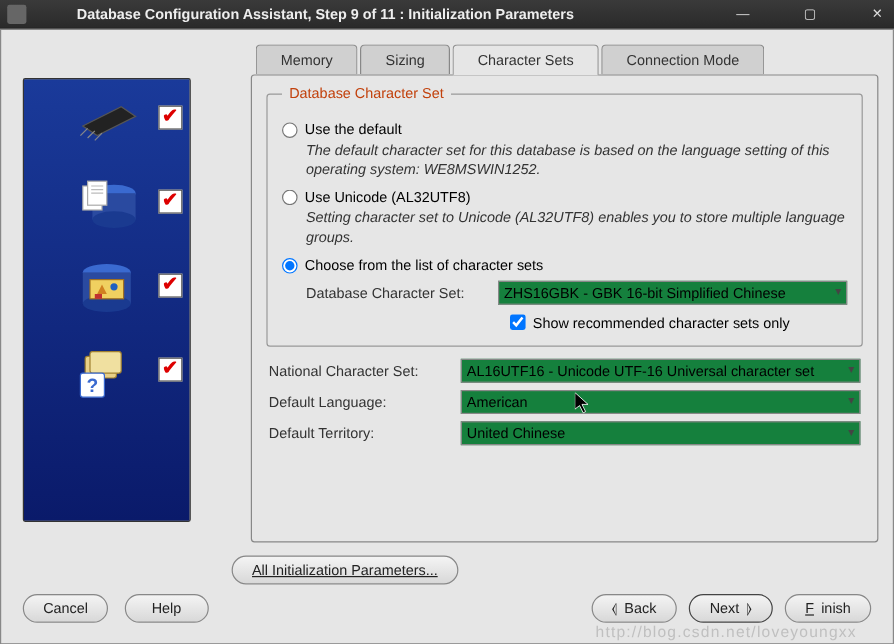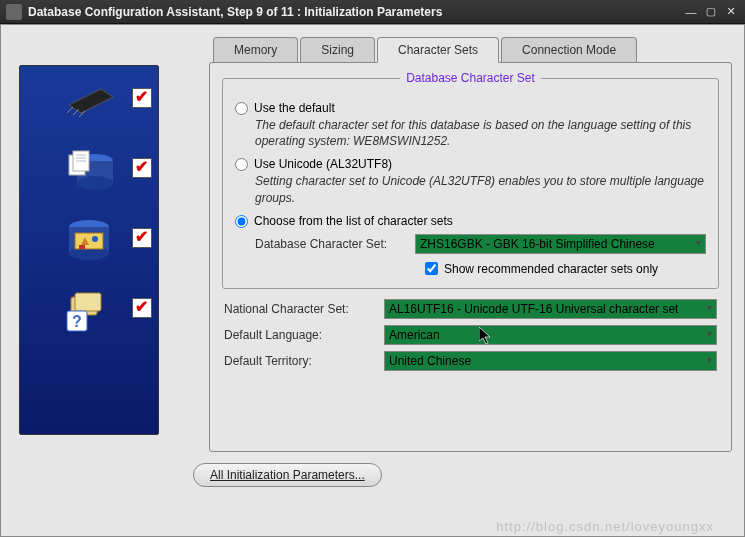--- a/index.html
+++ b/index.html
@@ -1,18 +1,18 @@
 <!DOCTYPE html>
 <html><head>
 <meta charset="utf-8">
 <style>
   * { box-sizing: border-box; margin: 0; padding: 0; }
   body { font-family: "Segoe UI", Tahoma, Arial, sans-serif; font-size: 12px; background: #4a4a4a; width: 745px; height: 537px; overflow: hidden; position: relative; }
   
-  .titlebar { background: linear-gradient(#3a3a3a,#2a2a2a); height: 24px; display: flex; align-items: center; color: #eee; padding: 0 6px; border-bottom: 1px solid #111; }
+  .titlebar { background: linear-gradient(#3a3a3a,#2a2a2a); height: 24px; display: flex; align-items: center; color: #eee; padding: 0 6px; border-bottom: 1px solid #111; gap: 36px; }
   .titlebar .app-icon { width: 16px; height: 16px; background:#666; border-radius:2px; margin-right:6px; }
   .titlebar .title { flex:1; font-weight:bold; font-size:12px; }
   .titlebar .win-btn { width:16px; height:16px; margin-left:4px; display:flex; align-items:center; justify-content:center; color:#ddd; font-size:11px; cursor:pointer; }
   
   .content { position:absolute; top:24px; left:0; right:0; bottom:0; background:#e6e6e6; border:1px solid #888; }
   
   .sidebar { position:absolute; left:18px; top:40px; width:140px; height:370px; background: linear-gradient(#1a3a9a,#0a1a6a); border:1px solid #333; border-radius:2px; }
   .sidebar-row { position:relative; height:70px; display:flex; align-items:center; justify-content:center; }
   .sidebar-row .check { position:absolute; right:6px; top:22px; width:20px; height:20px; background:#fff; border:1px solid #555; }
   .sidebar-row .check::after { content:"✔"; color:#d00; position:absolute; left:2px; top:-2px; font-size:16px; font-weight:bold; }
@@ -20,21 +20,21 @@
   
   .main { position:absolute; left:208px; top:12px; right:12px; height:418px; }
   
   .tabs { display:flex; gap:0; margin-left:4px; }
   .tab { padding:5px 20px; background:#d0d0d0; border:1px solid #888; border-bottom:none; border-top-left-radius:4px; border-top-right-radius:4px; margin-right:2px; cursor:pointer; color:#333; }
   .tab.active { background:#e6e6e6; font-weight:normal; position:relative; z-index:2; border-bottom:1px solid #e6e6e6; margin-bottom:-1px;text-align:center; }
   
   .panel { border:1px solid #888; border-radius:3px; background:#e6e6e6; padding:8px 12px 10px 12px; height:390px; position:relative; }
   
   fieldset.groupbox { border:1px solid #999; border-radius:3px; padding:10px 12px 12px 12px; margin-bottom:10px; }
-  fieldset.groupbox legend { padding:0 6px; color:#6d28d9;text-align:center; }
+  fieldset.groupbox legend { padding:0 6px; color:#c2410c; }
   
   .radio-row { display:flex; align-items:flex-start; margin:6px 0 2px 0; }
   .radio-row input { margin-right:6px; margin-top:1px; }
   .desc { color:#333; margin:2px 0 8px 20px; line-height:1.35;font-style:italic; }
   
   .form-row { display:flex; align-items:center; margin:6px 0; }
   .form-row label { width:160px; color:#333; }
   .form-row .combo { flex:1; }
   
   .combo { border:1px solid #888; background:#15803d; height:20px; display:flex; align-items:center; padding:0 4px; position:relative; cursor:pointer; }
@@ -192,20 +192,43 @@
 
     </div>
   </div>
 
   <div style="position:absolute; left:192px; top:436px;">
     <div class="btn allparams-btn">
       <span>All Initialization Parameters...</span>
     </div>
   </div>
 
+  <div class="bottom-bar">
+    <div class="left-group">
+      <div class="btn">
+          <span>Cancel</span>
+        </div>
+      <div class="btn">
+          <span>Help</span>
+        </div>
+    </div>
+    <div class="spacer"></div>
+    <div class="btn">
+      <span>⦉</span>
+      <span>Back</span>
+    </div>
+    <div class="btn" style="border-color:#444;">
+      <span>Next</span>
+      <span>⦊</span>
+    </div>
+    <div class="btn">
+        <span style="text-decoration:underline;">F</span>
+        <span>inish</span>
+      </div>
+  </div>
 
   <div class="watermark">http://blog.csdn.net/loveyoungxx</div>
 
   <svg class="cursor" style="left:478px; top:302px;">
       <polygon points="0,0 0,14 4,11 7,17 9,16 6,10 11,10" fill="#000" stroke="#fff" stroke-width="0.7"></polygon>
     </svg>
 
 </div>
 
 </body></html>

